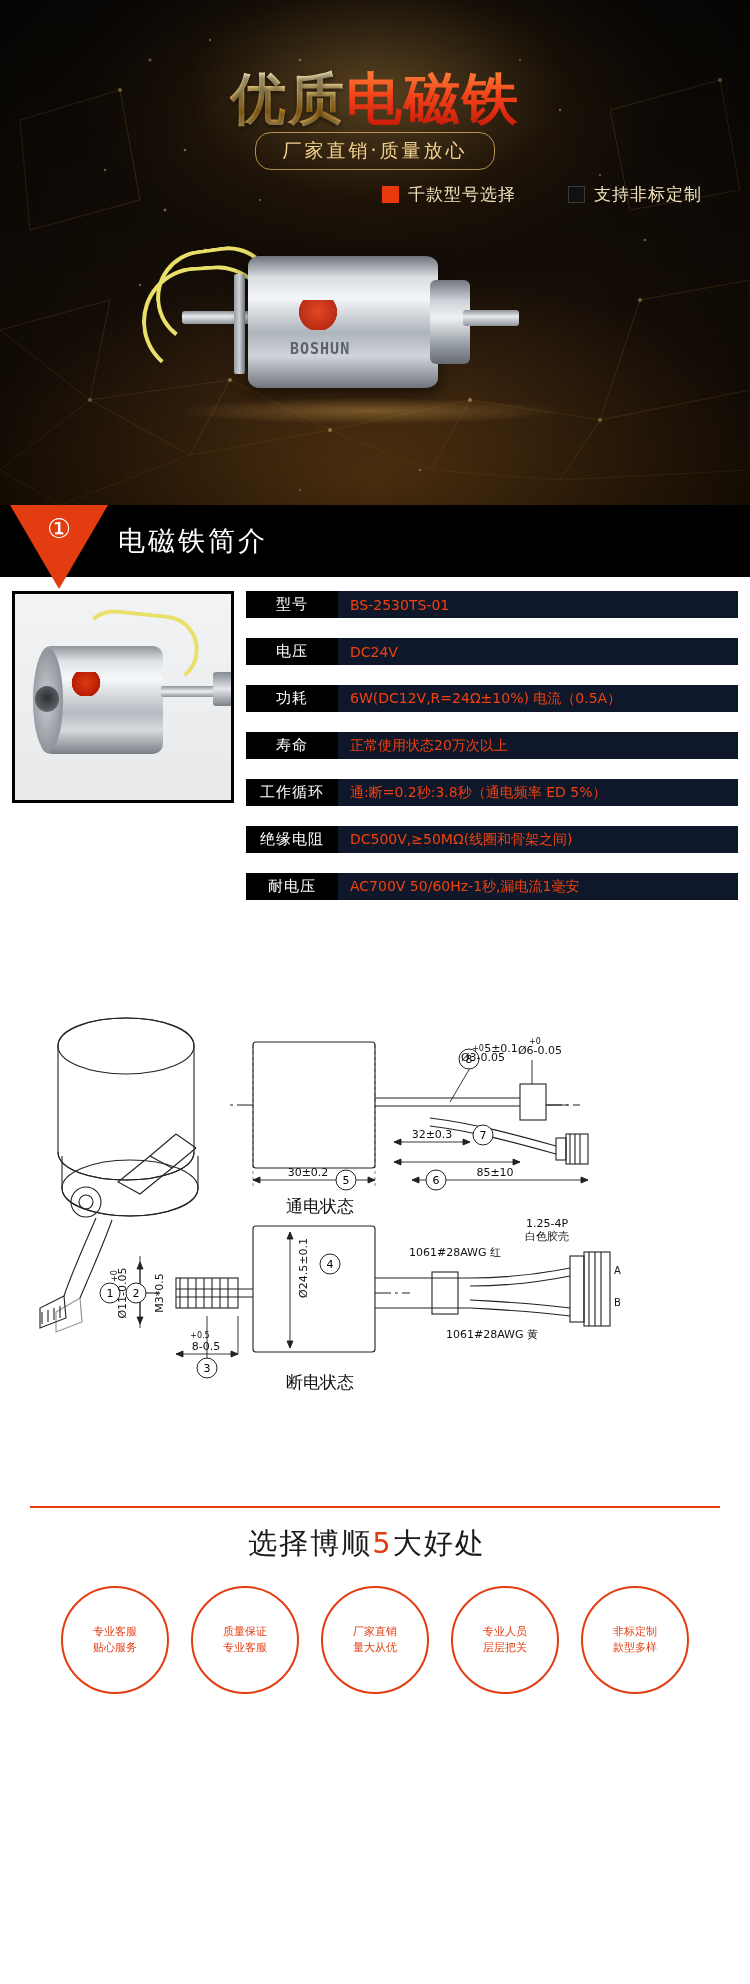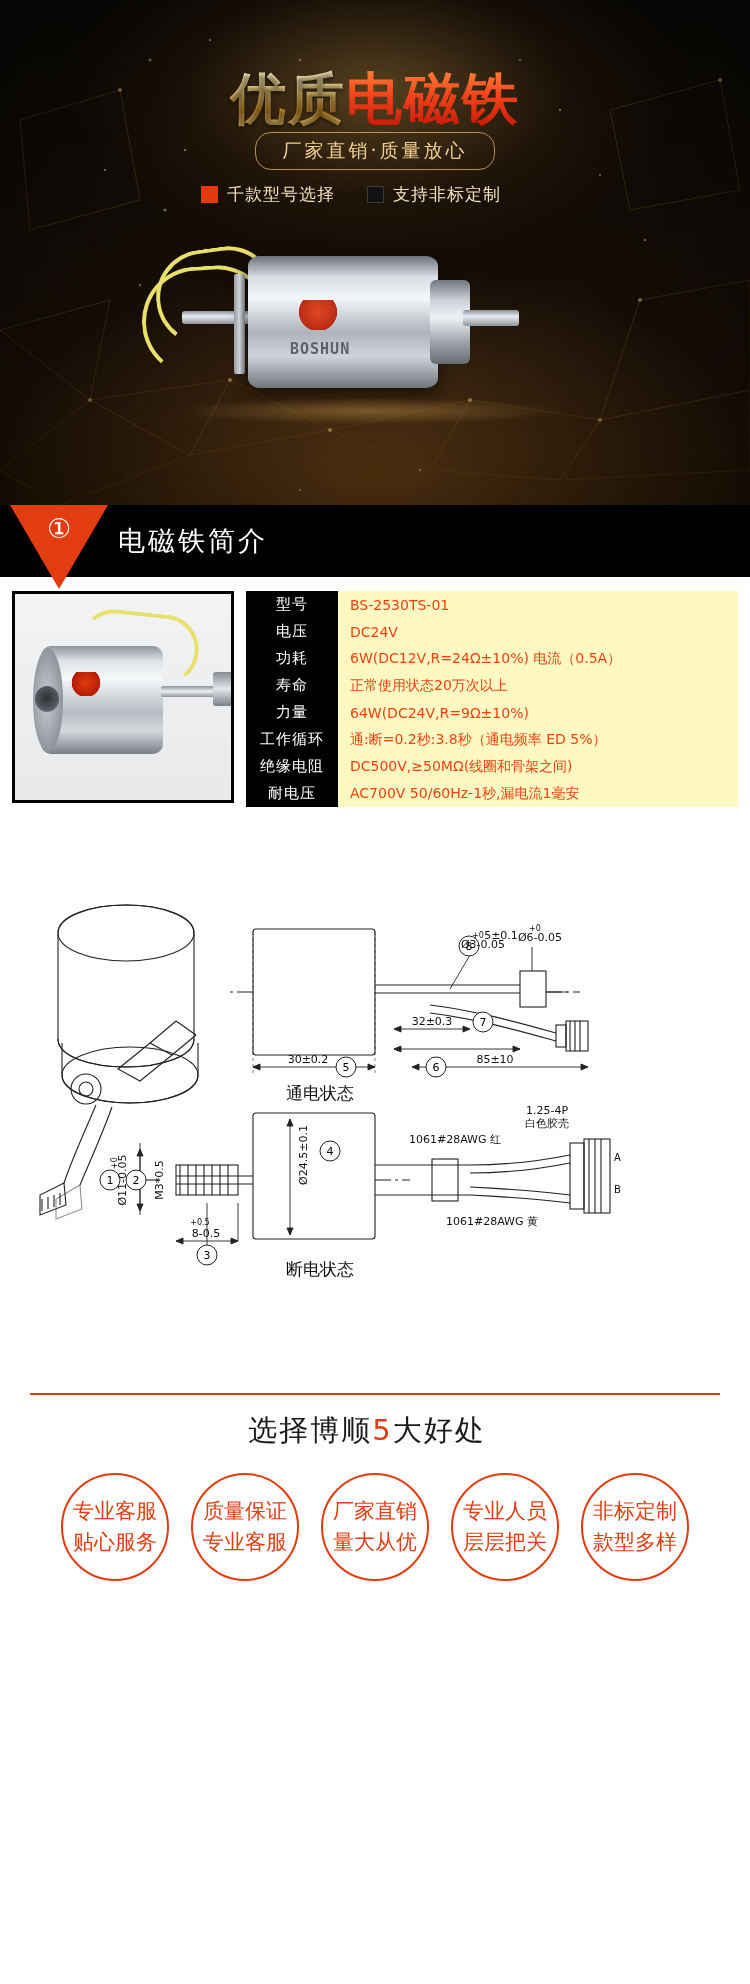--- a/index.html
+++ b/index.html
@@ -51,21 +51,21 @@
     display: inline-block;
     color: #f0d08f;
     font-size: 19px; letter-spacing: 3px;
     padding: 5px 26px;
     border: 1px solid rgba(228,183,99,.75);
     border-radius: 16px;
     font-family: "DejaVu Sans", sans-serif;
   }
   .hero-tags {
     position: absolute; top: 183px; left: 0; width: 702px;
-    display: flex; justify-content: center; gap: 32px;
+    display: flex; justify-content: flex-end; gap: 52px;
   }
   .hero-tag { display: flex; align-items: center; gap: 9px; }
   .sq { width: 17px; height: 17px; display: inline-block; }
   .sq-red { background: #e8380d; }
   .sq-blk { background: #111; border: 1px solid #3a3a3a; }
   .hero-tag span.txt {
     color: #f2e2bd; font-size: 17px; letter-spacing: 1px;
     font-family: "DejaVu Sans", sans-serif;
   }
 
@@ -173,29 +173,29 @@
     background: radial-gradient(circle at 50% 45%, #e03a10 0%, #b51c04 70%, rgba(180,30,5,0) 73%);
   }
   .p2-wire {
     position: absolute; left: 64px; top: 18px; width: 120px; height: 70px;
     border: 4px solid #e9e06a; border-radius: 60px;
     border-bottom-color: transparent; border-left-color: transparent;
     transform: rotate(6deg);
   }
 
   .spec-table { flex: 1; margin-left: 12px; }
-  .spec-row { display: flex; align-items: stretch; margin-bottom: 0; }
+  .spec-row { display: flex; align-items: stretch; margin-bottom: 20px; }
   .spec-key {
     width: 92px; flex: none; background: #000; color: #fff;
     font-size: 15px; letter-spacing: 1px;
     display: flex; align-items: center; justify-content: center;
     padding: 4px 0; font-family: "DejaVu Sans", sans-serif;
   }
   .spec-val {
-    flex: 1; background: #fef9c3; color: #f0420f;
+    flex: 1; background: #0f172a; color: #f0420f;
     font-size: 14px; display: flex; align-items: center;
     padding: 4px 0 4px 12px; font-family: "DejaVu Sans", sans-serif;
     white-space: nowrap; overflow: hidden;
   }
 
   
   .drawing { width: 750px; background: #fff; padding: 18px 0 10px 0; }
 
   
   .benefits { width: 750px; background: #fff; padding: 10px 0 24px 0; }
@@ -203,21 +203,21 @@
   .ben-title {
     text-align: center; font-size: 29px; letter-spacing: 2px; margin: 16px 16px 6px 0;
     font-family: "DejaVu Sans", sans-serif; color: #1a1a1a;
   }
   .ben-title .hl { color: #e23c10; }
   .ben-circles { display: flex; justify-content: center; gap: 22px; margin-top: 22px; }
   .ben-circle {
     width: 108px; height: 108px; border-radius: 50%;
     border: 2px solid #e23c10; color: #e23c10;
     display: flex; flex-direction: column; align-items: center; justify-content: center;
-    font-size: 21px; line-height: 1.5; font-family: "DejaVu Sans", sans-serif;
+    font-size: 11px; line-height: 1.5; font-family: "DejaVu Sans", sans-serif;
     background: #fff;
   }
 </style>
 </head>
 <body>
 
 <div class="page">
 
   <div class="hero">
     <svg class="hero-lines" width="750" height="505">
@@ -327,24 +327,20 @@
       </div>
       <div class="spec-row">
         <div class="spec-key">功耗</div>
         <div class="spec-val">6W(DC12V,R=24Ω±10%)   电流（0.5A）</div>
       </div>
       <div class="spec-row">
         <div class="spec-key">寿命</div>
         <div class="spec-val">正常使用状态20万次以上</div>
       </div>
       <div class="spec-row">
-        <div class="spec-key">力量</div>
-        <div class="spec-val">64W(DC24V,R=9Ω±10%)</div>
-      </div>
-      <div class="spec-row">
         <div class="spec-key">工作循环</div>
         <div class="spec-val">通:断=0.2秒:3.8秒（通电频率 ED 5%）</div>
       </div>
       <div class="spec-row">
         <div class="spec-key">绝缘电阻</div>
         <div class="spec-val">DC500V,≥50MΩ(线圈和骨架之间)</div>
       </div>
       <div class="spec-row">
         <div class="spec-key">耐电压</div>
         <div class="spec-val">AC700V 50/60Hz-1秒,漏电流1毫安</div>

